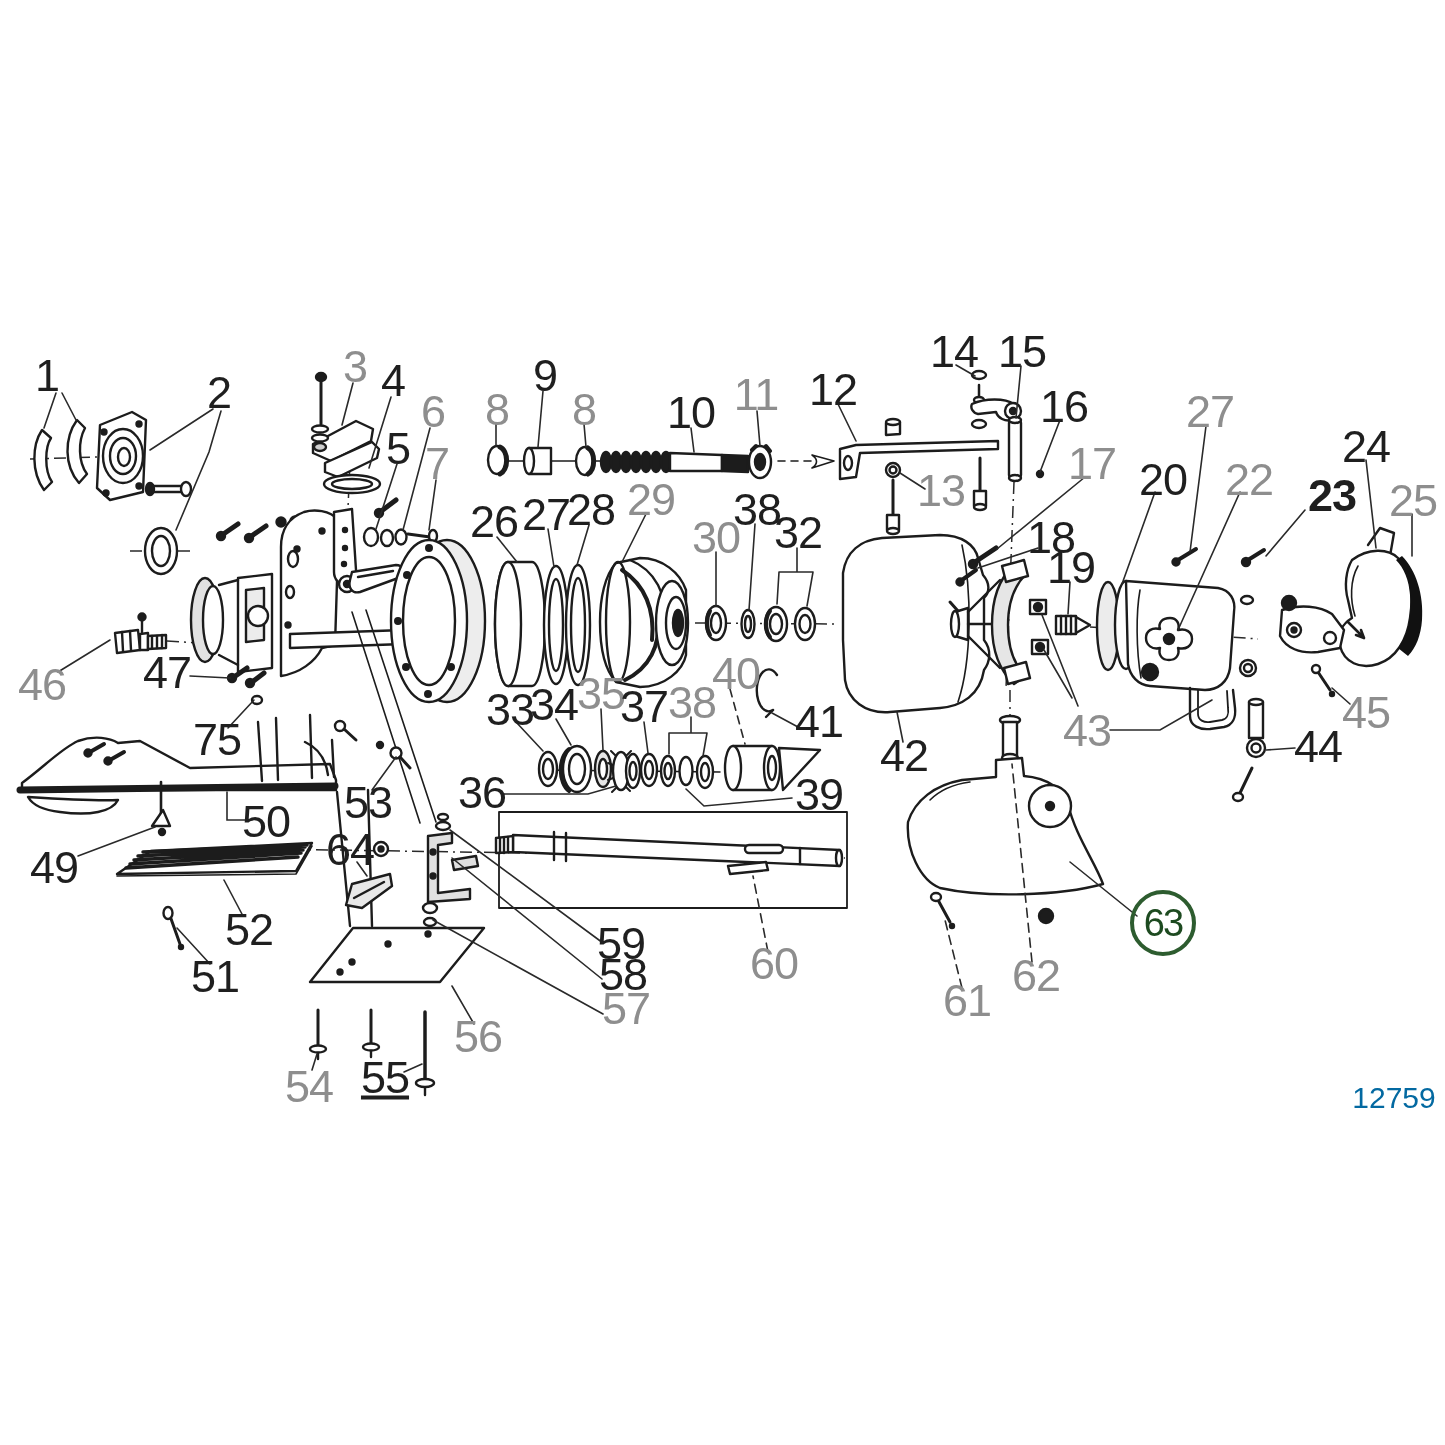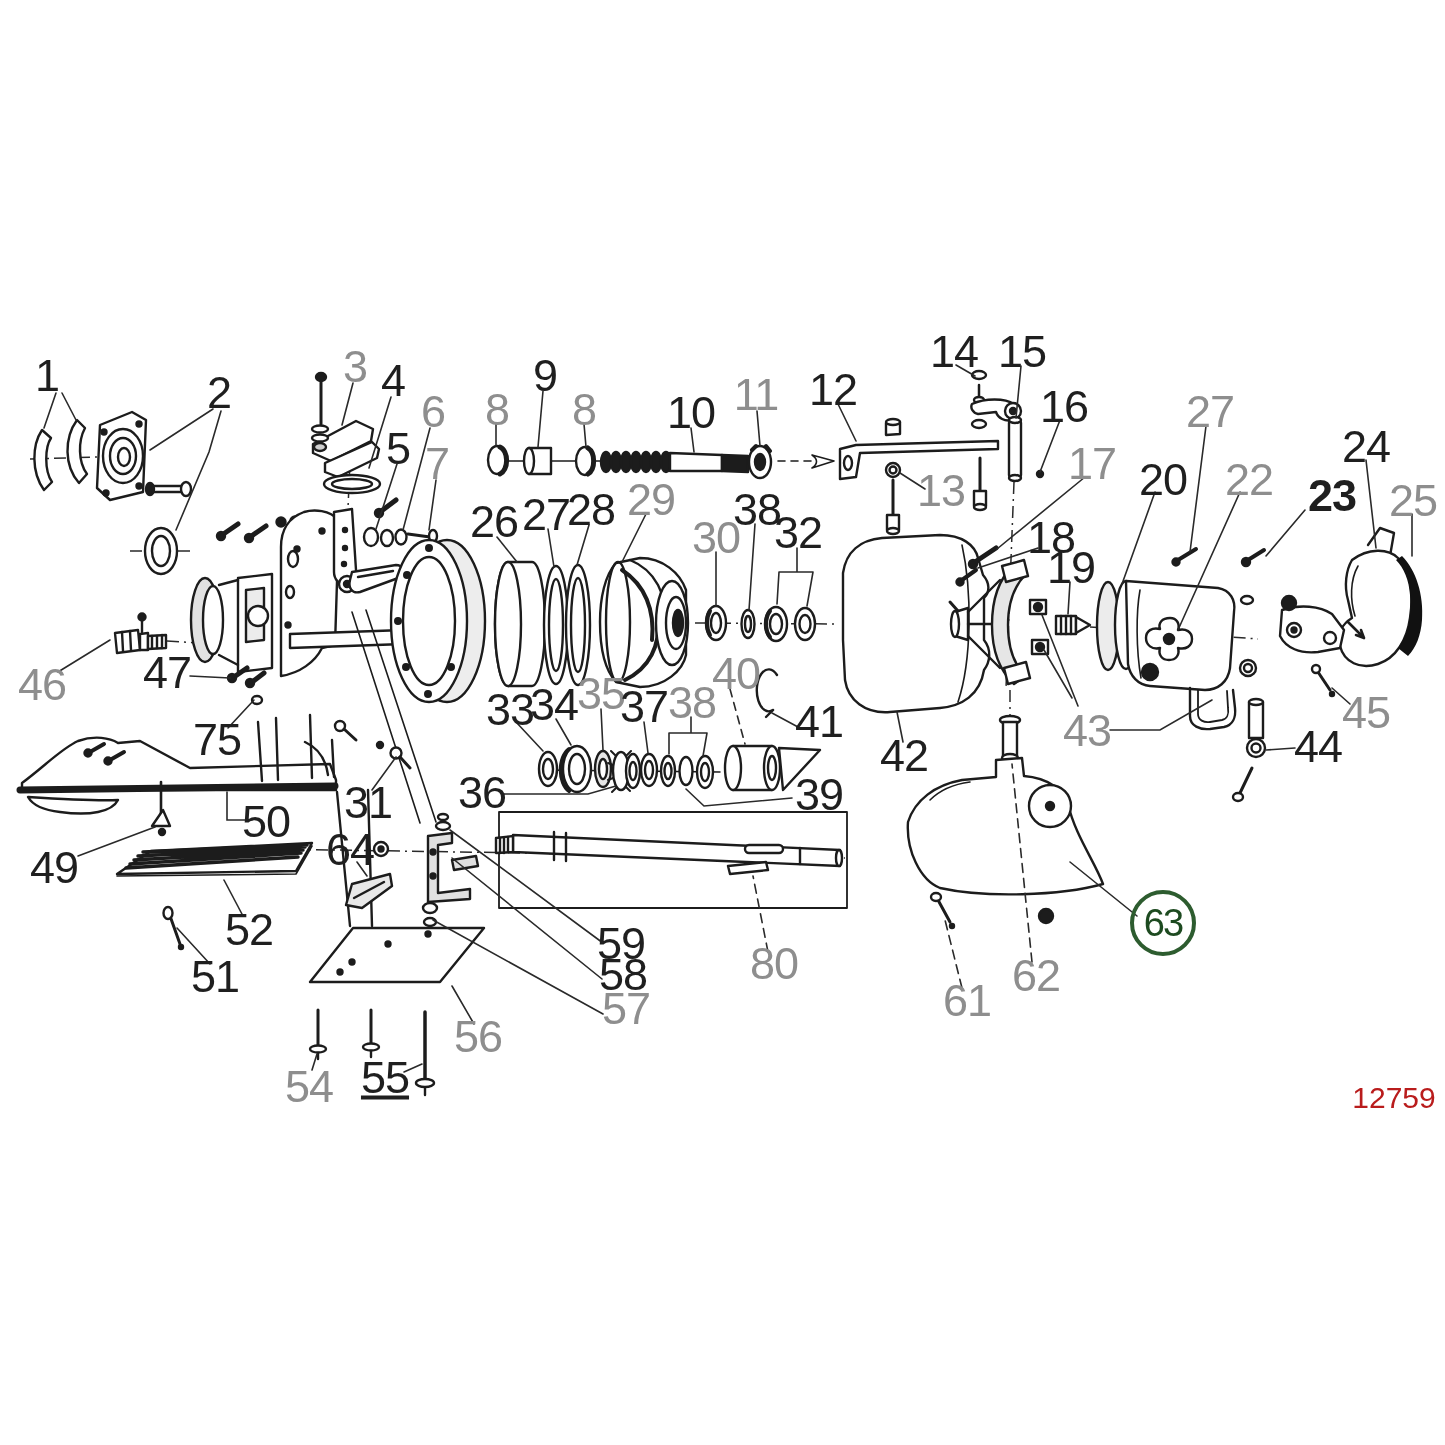--- a/index.html
+++ b/index.html
@@ -6,21 +6,21 @@
   #stage{position:relative;width:1445px;height:1445px;background:#fff;overflow:hidden;
          font-family:"Liberation Sans", sans-serif;}
   #drawing{position:absolute;left:0;top:0;}
   .plabel{position:absolute;transform:translate(-50%,-50%);font-size:45px;line-height:1;
           letter-spacing:-1px;white-space:nowrap;user-select:none;}
   .plabel.black{color:#1f1f1f;}
   .plabel.gray{color:#8e8e8e;}
   .plabel.green{color:#1d4a20;}
   .plabel.circled{border:4px solid #2d5c2f;border-radius:50%;width:58px;height:58px;
           display:flex;align-items:center;justify-content:center;font-size:38px;letter-spacing:-2px;}
-  #drawing-number{position:absolute;transform:translate(-50%,-50%);font-size:30px;color:#b91c1c;}
+  #drawing-number{position:absolute;transform:translate(-50%,-50%);font-size:30px;color:#0369a1;}
 </style>
 </head>
 <body>
 
 <div id="stage">
 
 <svg id="drawing" width="1445" height="1445" viewBox="0 0 1445 1445" xmlns="http://www.w3.org/2000/svg">
 
   <g stroke="#2a2a2a" stroke-width="1.5" fill="none" stroke-dasharray="12,5,2,5">
     <path d="M30,459 L97,457"></path>
@@ -509,28 +509,28 @@
       <div class="plabel gray" style="left: 1087px; top: 730px;">43</div>
       <div class="plabel black" style="left: 1318px; top: 746px;">44</div>
       <div class="plabel gray" style="left: 1366px; top: 712px;">45</div>
       <div class="plabel gray" style="left: 42px; top: 684px;">46</div>
       <div class="plabel black" style="left: 167px; top: 672px;">47</div>
       <div class="plabel black" style="left: 217px; top: 739px;">75</div>
       <div class="plabel black" style="left: 54px; top: 867px;">49</div>
       <div class="plabel black" style="left: 266px; top: 821px;">50</div>
       <div class="plabel black" style="left: 215px; top: 976px;">51</div>
       <div class="plabel black" style="left: 249px; top: 929px;">52</div>
-      <div class="plabel black" style="left: 368px; top: 802px;">31</div>
+      <div class="plabel black" style="left: 368px; top: 802px;">53</div>
       <div class="plabel gray" style="left: 309px; top: 1086px;">54</div>
       <div class="plabel black" style="left: 385px; top: 1077px; text-decoration: underline;">55</div>
       <div class="plabel gray" style="left: 478px; top: 1036px;">56</div>
       <div class="plabel gray" style="left: 626px; top: 1008px;">57</div>
       <div class="plabel black" style="left: 623px; top: 974px;">58</div>
       <div class="plabel black" style="left: 621px; top: 943px;">59</div>
-      <div class="plabel gray" style="left: 774px; top: 963px;">80</div>
+      <div class="plabel gray" style="left: 774px; top: 963px;">60</div>
       <div class="plabel gray" style="left: 967px; top: 1000px;">61</div>
       <div class="plabel gray" style="left: 1036px; top: 975px;">62</div>
       <div class="plabel green circled" style="left: 1163px; top: 923px;">63</div>
       <div class="plabel black" style="left: 350px; top: 849px;">64</div>
     </div>
 
 <div id="drawing-number" style="left: 1394px; top: 1098px;">12759</div>
 
 </div>
 

